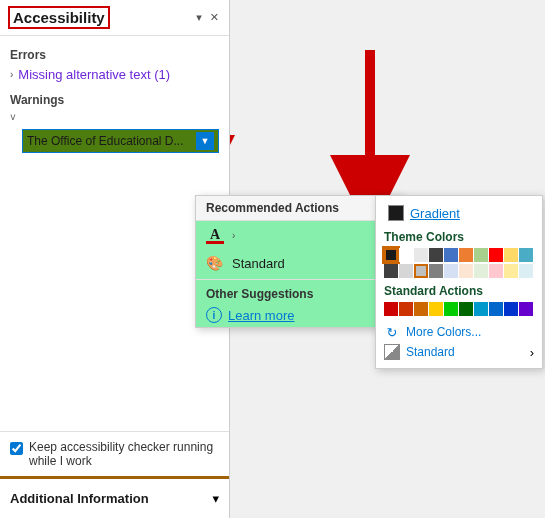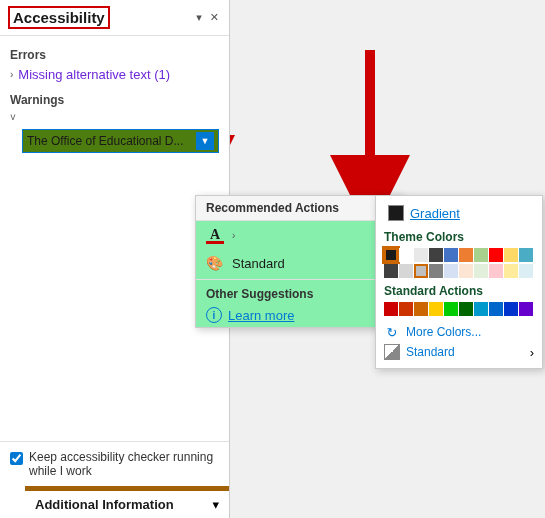--- a/index.html
+++ b/index.html
@@ -148,24 +148,23 @@
 
     .checkbox-row input[type=checkbox] {
       margin-top: 2px;
       accent-color: #0078d4;
     }
 
     .additional-info {
       display: flex;
       align-items: center;
       justify-content: space-between;
-      padding: 6px 10px;
-      border-top: 5px solid #a16207;
-      cursor: pointer;
-      margin-left: 25px;
+      padding: 12px 10px;
+      border-top: 3px solid #a16207;
+      cursor: pointer;
     }
 
     .additional-info-text {
       font-size: 13px;
       font-weight: 600;
       color: #1a1a1a;
     }
 
     
     .context-menu {

